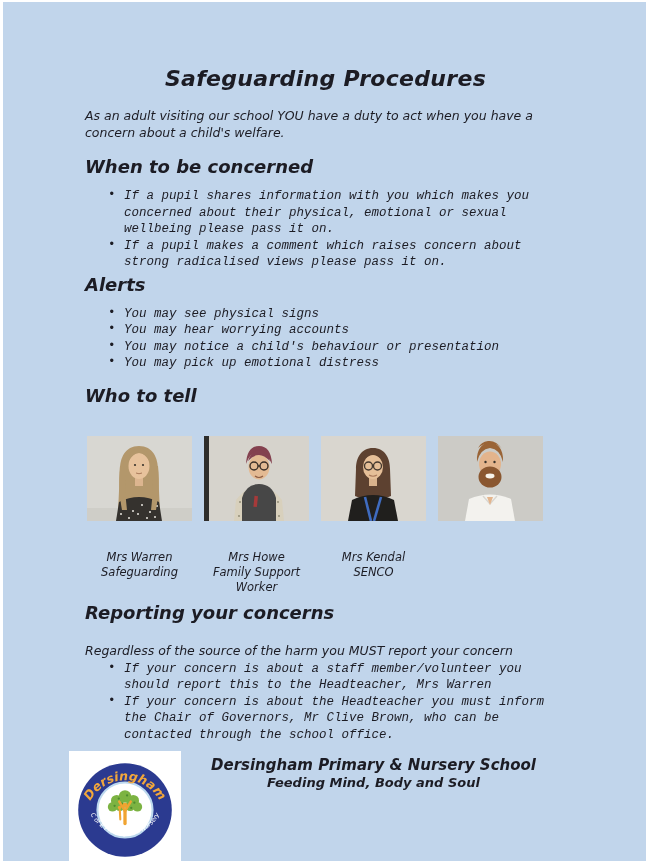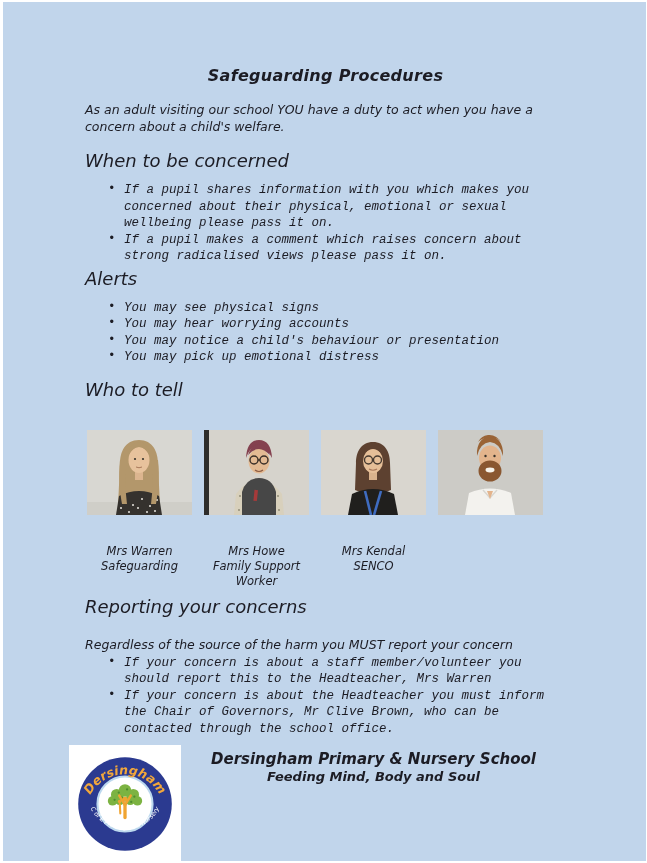--- a/index.html
+++ b/index.html
@@ -9,32 +9,32 @@
     background:#c1d5eb;
     font-family:"DejaVu Sans",sans-serif;
     font-style:italic;
     color:#1c1c24;
     box-sizing:border-box;
     padding:0 80px 0 82px;
   }
   h1.title{
     margin:64px 0 0 0;
     text-align:center;
-    font-size:16px;
+    font-size:22px;
     font-weight:bold;
     letter-spacing:.3px;
   }
   p.intro{
     margin:17px 0 0 0;
     font-size:12.5px;
     line-height:1.32;
   }
   h2.sec{
     font-size:18px;
-    font-weight:normal;
+    font-weight:bold;
     margin:0;
   }
   h2.m-concerned{margin-top:15px;}
   h2.m-alerts{margin-top:3px;}
   h2.m-who{margin-top:13px;}
   h2.m-reporting{margin-top:7px;}
   ul.bullets{
     list-style:none;
     margin:11px 0 0 0;
     padding:0 0 0 23px;

